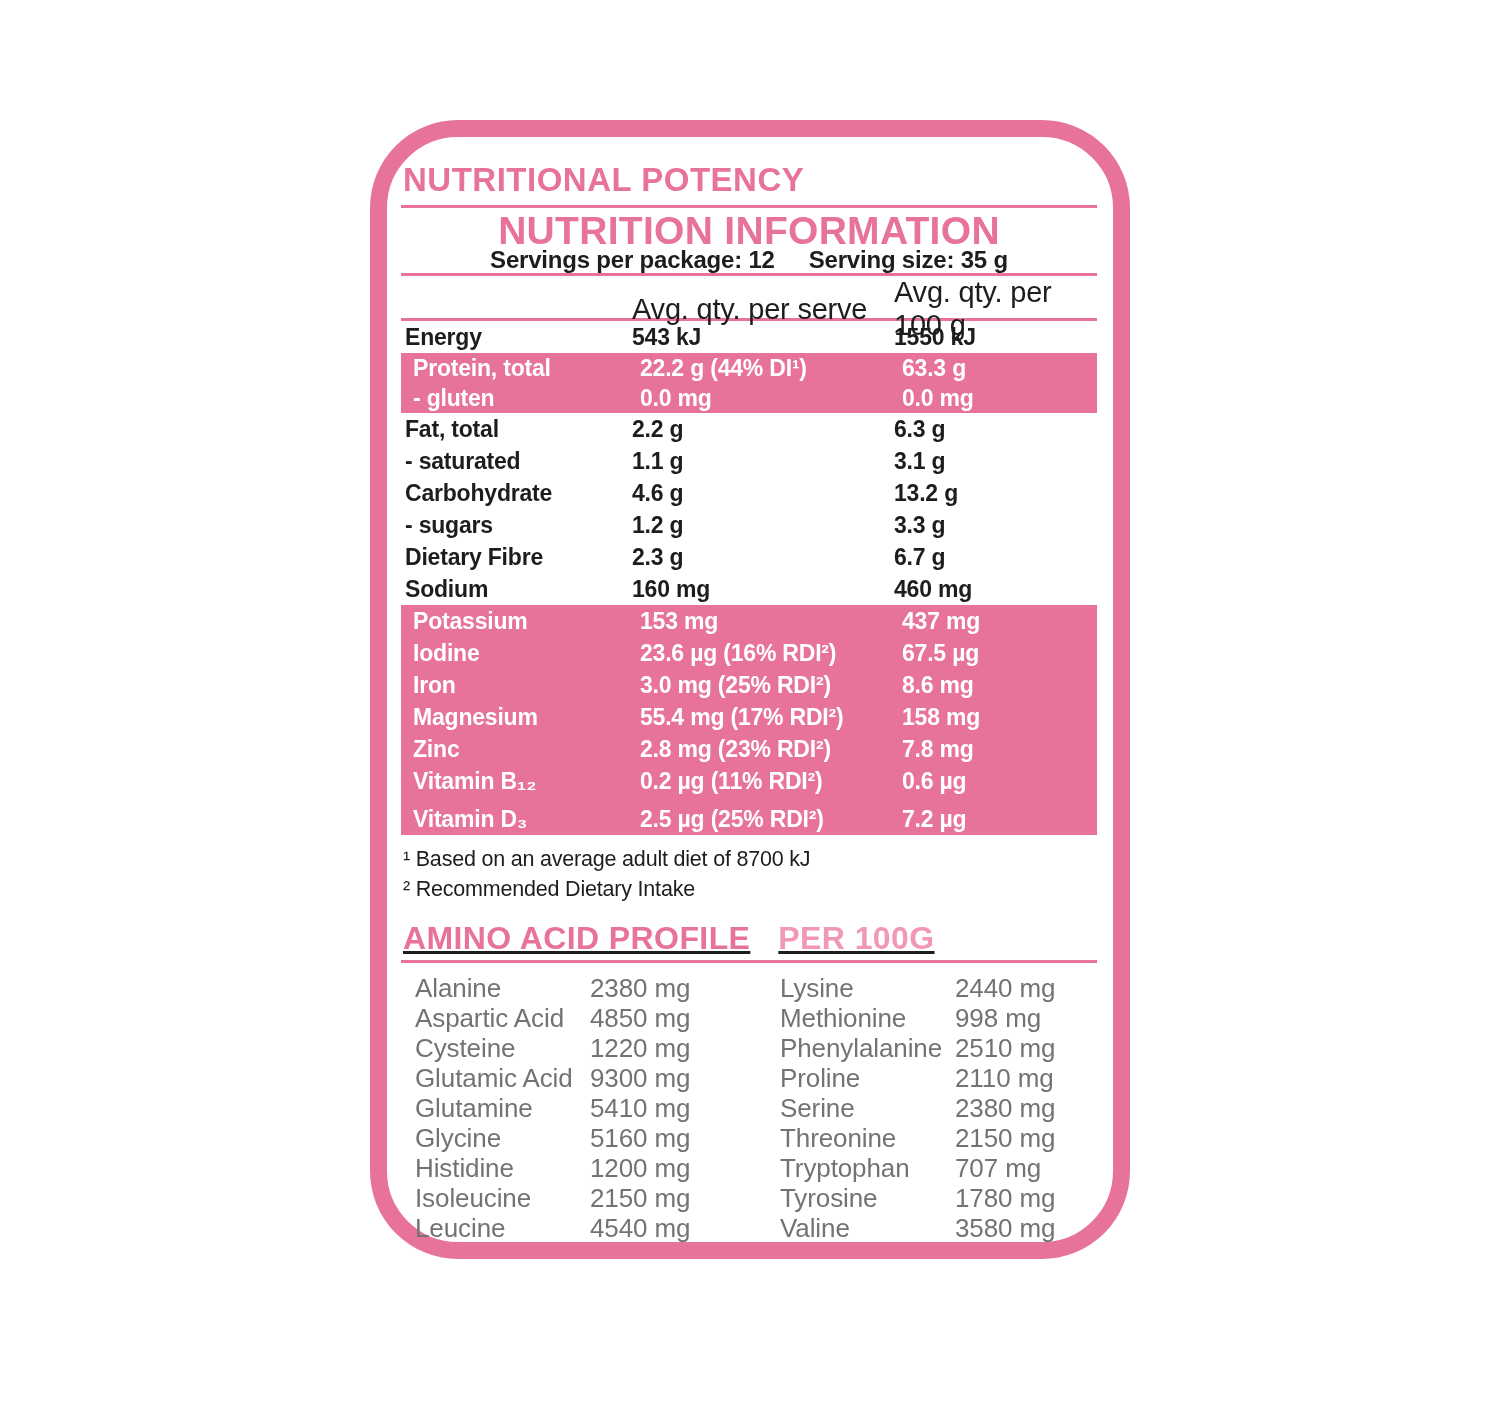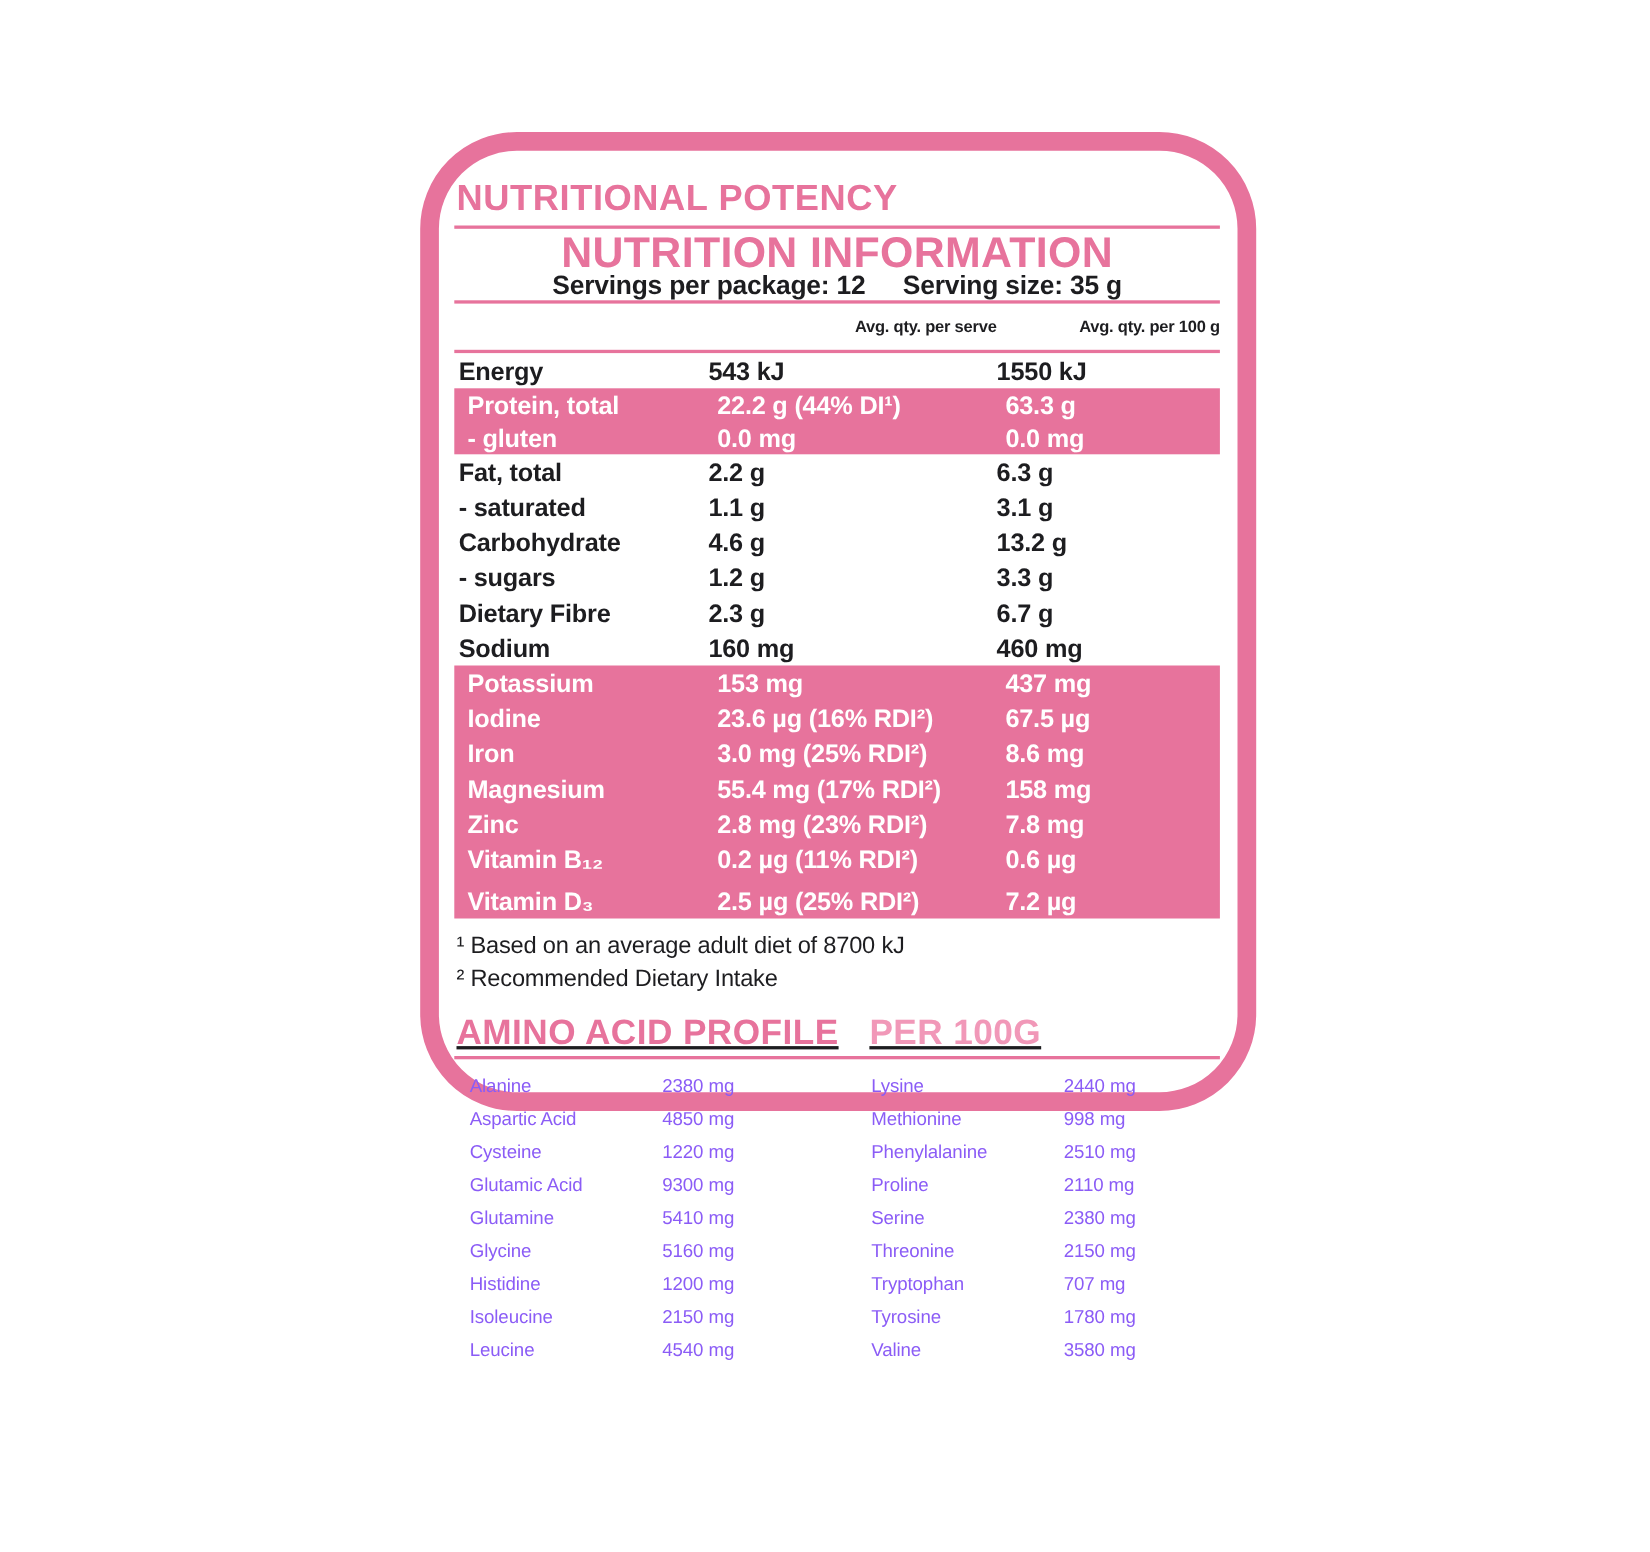--- a/index.html
+++ b/index.html
@@ -9,25 +9,24 @@
   }
   *{margin:0;padding:0;box-sizing:border-box;}
   html,body{background:#ffffff;}
   body{
     width:1500px;height:1411px;position:relative;
     font-family:"Liberation Sans","DejaVu Sans",sans-serif;
     color:var(--ink);
   }
   .card{
     position:absolute;left:370px;top:120px;
-    width:760px;height:890px;
+    width:760px;height:1139px;
     background:#ffffff;
     border:17px solid var(--pink);
     border-radius:88px;
-    margin-left:12px;
   }
   .content{
     position:absolute;left:14px;right:16px;top:0;
   }
   .h1{
     margin:23px 0 0 2px;
     font-size:33px;line-height:40px;font-weight:700;
     letter-spacing:.5px;color:var(--pink);
   }
   .rule{height:3px;background:var(--pink);}
@@ -38,21 +37,21 @@
     letter-spacing:.3px;color:var(--pink);
   }
   .servings{
     display:flex;justify-content:center;gap:34px;
     font-size:24px;line-height:26px;font-weight:700;
     letter-spacing:-.2px;
   }
   .thead{
     display:grid;grid-template-columns:227px 262px 1fr;
     align-items:center;height:42px;padding-left:4px;
-    font-size:15px;font-weight:700;letter-spacing:-.2px;text-align:right;
+    font-size:29px;font-weight:400;letter-spacing:-.2px;
   }
   .nrow{
     display:grid;grid-template-columns:227px 262px 1fr;
     align-items:center;min-height:32px;padding-left:4px;
     font-size:23px;font-weight:700;letter-spacing:-.2px;
   }
   .hl-block{
     background:var(--pink);color:#ffffff;
   }
   .hl-block .nrow{min-height:30px;padding-left:12px;}
@@ -71,21 +70,21 @@
   .amino-title{color:var(--pink);}
   .amino-sub{color:var(--pink-light);}
   .rule-amino{margin-top:4px;}
   .amino-grid{display:flex;padding-top:10px;}
   .acol-left{width:379px;}
   .acol-left .arow{padding-left:14px;}
   .acol-right{flex:1;}
   .arow{
     display:grid;grid-template-columns:175px 1fr;
     align-items:center;height:30px;
-    font-size:17px;font-weight:400;letter-spacing:-.1px;color:#8b5cf6;
+    font-size:26px;font-weight:400;letter-spacing:-.1px;color:#737373;
   }
 </style>
 </head>
 <body>
 
 <div class="card">
   <div class="content">
 
     <div class="h1">NUTRITIONAL POTENCY</div>
     <div class="rule rule-1"></div>

